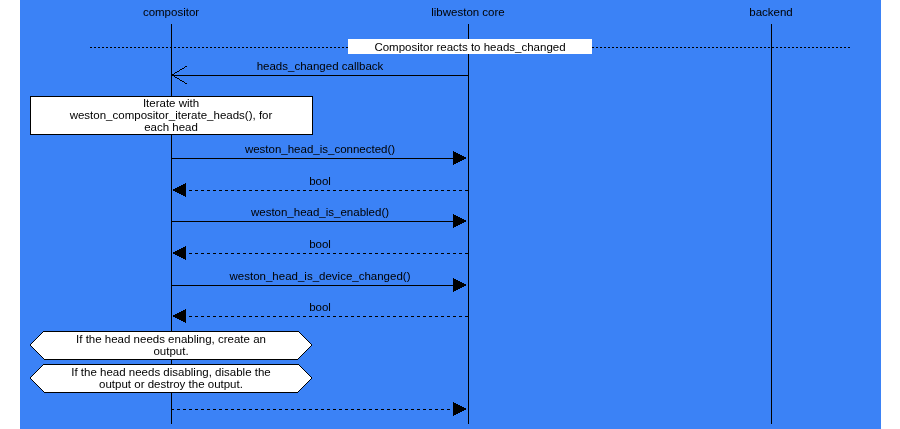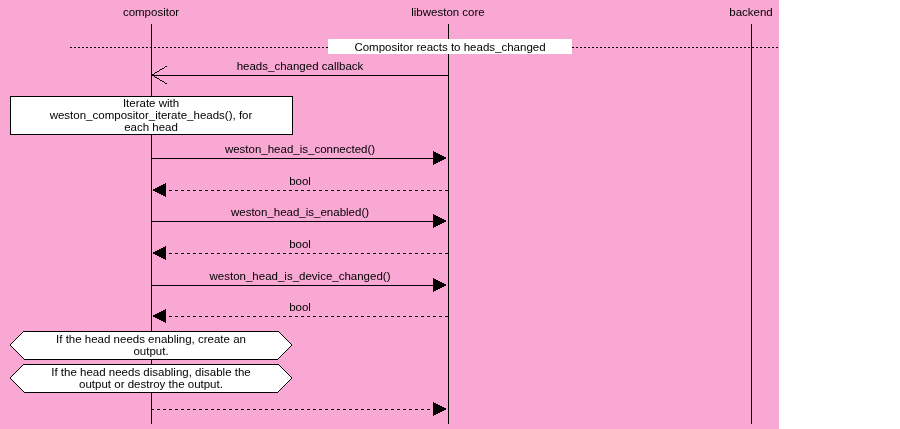--- a/index.html
+++ b/index.html
@@ -6,24 +6,25 @@
     margin: 0;
     padding: 0;
     background: #ffffff;
   }
   body {
     font-family: "Liberation Sans", sans-serif;
     color: #000000;
   }
   #diagram-root {
     position: relative;
-    width: 779px;
+    width: 861px;
     height: 429px;
-    background: #f9a8d4;
+    background: #3b82f6;
     overflow: hidden;
+    margin-left: 20px;
   }
   svg.seq {
     position: absolute;
     left: 0;
     top: 0;
     width: 900px;
     height: 429px;
     shape-rendering: crispEdges;
   }
   svg.seq text {

